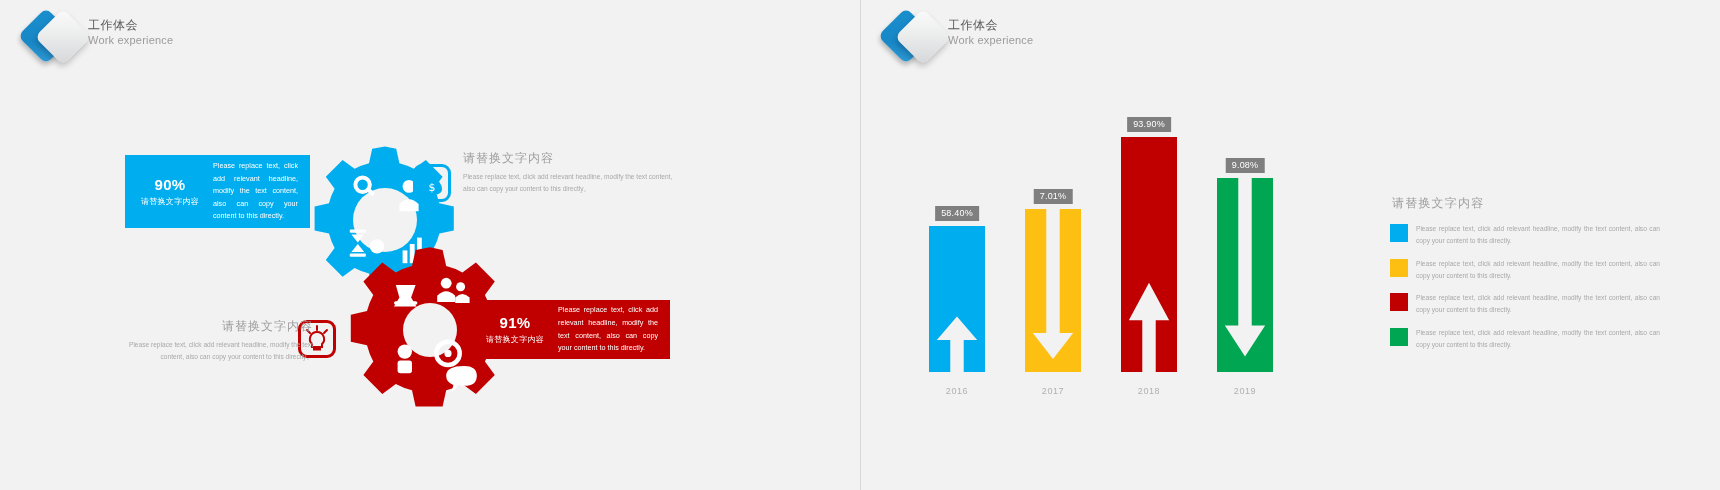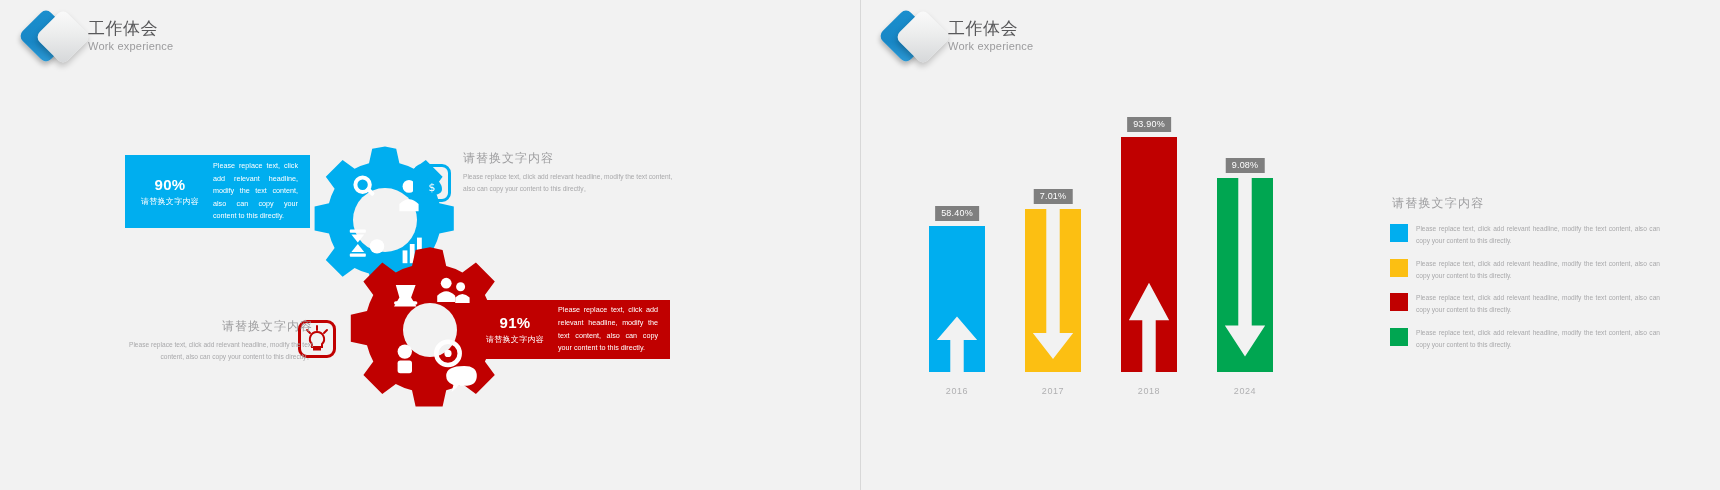--- a/index.html
+++ b/index.html
@@ -32,21 +32,21 @@
     left: 6px; top: 6px;
     background: linear-gradient(135deg,#1a8fce 0%, #1887c6 60%, #2f9bd6 100%);
     box-shadow: 2px 3px 5px rgba(0,0,0,.25);
   }
   .dia.front {
     left: 23px; top: 7px;
     background: linear-gradient(135deg,#fbfbfb 0%, #eceded 45%, #d4d6d8 100%);
     box-shadow: 2px 3px 6px rgba(0,0,0,.22);
   }
   .hdr-titles { position: absolute; left: 88px; top: 18px; }
-  .hdr-cn { font-size: 17px; color: #58585a; letter-spacing: .5px; line-height: 1.25; font-family: "DejaVu Sans", sans-serif; }
+  .hdr-cn { font-size: 12px; color: #58585a; letter-spacing: .5px; line-height: 1.25; font-family: "DejaVu Sans", sans-serif; }
   .hdr-en { font-size: 11px; color: #9b9b9d; letter-spacing: .2px; margin-top: 1px; }
 
   
   .gear { position: absolute; }
   .gear svg { display: block; }
 
   .infobox {
     position: absolute; display: flex; align-items: center;
     color: #ffffff;
   }
@@ -265,21 +265,21 @@
             <div class="bar-label">2018</div>
           </div>
           <div class="bar-col" style="left: 288px;">
             <div class="bar-val" style="bottom: 199px; background: rgb(127, 127, 127);">9.08%</div>
             <div class="bar-body" style="height: 194px;">
               <svg viewBox="0 0 100 300" preserveAspectRatio="none">
                 <rect x="0" y="0" width="100" height="300" fill="#00a651"></rect>
                 <path d="M50 276 L14 228 L38 228 L38 0 L62 0 L62 228 L86 228 Z" fill="#f2f2f2"></path>
               </svg>
             </div>
-            <div class="bar-label">2024</div>
+            <div class="bar-label">2019</div>
           </div>
         </div>
     </div>
 
     <div class="legend">
       <div class="legend-head">请替换文字内容</div>
       <div id="legend-rows">
           <div class="legend-row">
             <span class="legend-sw" style="background: rgb(0, 174, 239);"></span>
             <span class="legend-txt">Please replace text, click add relevant headline, modify the text content, also can copy your content to this directly.</span>

